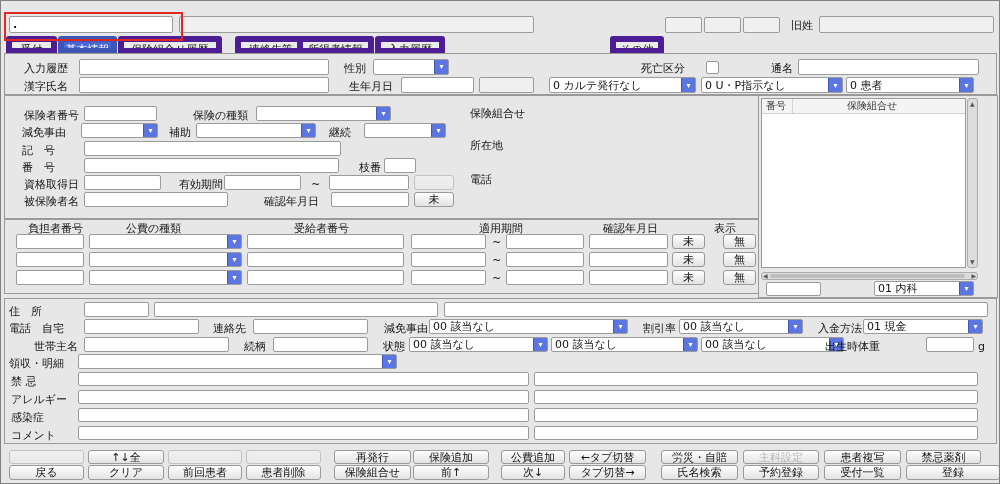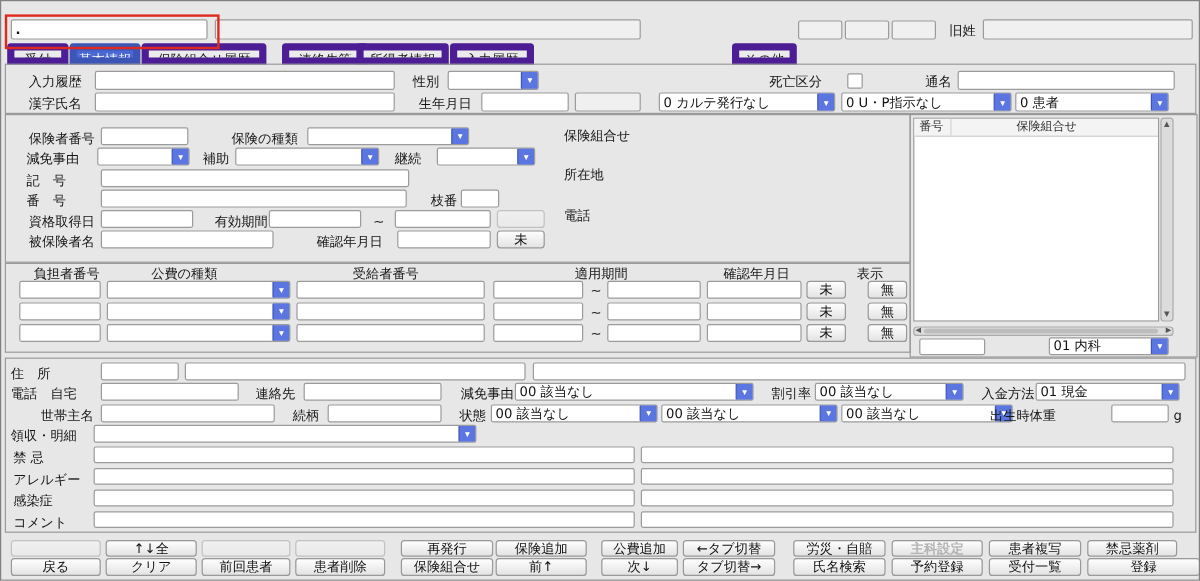--- a/index.html
+++ b/index.html
@@ -6,21 +6,21 @@
   #win{position:relative;width:1000px;height:484px;background:#e7e7e7;border:1px solid #808080;box-sizing:border-box;overflow:hidden;}
   .tbar{position:absolute;left:0;top:0;width:100%;height:12px;background:linear-gradient(#e4e4e4,#c9c9c9);border-bottom:1px solid #9a9a9a;font-size:8px;line-height:11px;padding-left:7px;color:#222;box-sizing:border-box;white-space:nowrap;}
   .lbl{position:absolute;font-size:11px;line-height:13px;color:#151515;white-space:nowrap;}
   .inp{position:absolute;background:#fff;border:1px solid #9b9b9b;border-radius:2px;box-sizing:border-box;font-size:11px;line-height:13px;padding-left:3px;color:#111;overflow:hidden;}
   .dis{background:#f0f0f0;}
   .dd{position:absolute;background:#fff;border:1px solid #9b9b9b;border-radius:2px;box-sizing:border-box;overflow:hidden;}
   .ddv{position:absolute;left:3px;top:0;font-size:11px;line-height:13px;color:#111;white-space:nowrap;}
   .arr{position:absolute;right:-1px;top:-1px;bottom:-1px;width:13px;background:#5b76e0;border:1px solid #4156b8;border-radius:2px;color:#fff;font-size:8px;line-height:13px;text-align:center;}
   .btn{position:absolute;background:linear-gradient(#fefefe,#e3e3e3);border:1px solid #999;border-radius:3px;box-sizing:border-box;font-size:11px;line-height:12px;text-align:center;color:#111;padding-top:1px;white-space:nowrap;overflow:hidden;}
   .ghost{background:linear-gradient(#f0f0f0,#e9e9e9);border-color:#c2c2c2;}
-  .disbtn{color:#b3b3b3;font-weight:bold;}
+  .disbtn{color:#b3b3b3;}
   .box{position:absolute;border:1px solid #9a9a9a;box-sizing:border-box;}
   .tab{position:absolute;top:35px;height:18px;background:#ebebeb;border:6px solid #4c1d95;border-radius:3px 3px 0 0;box-sizing:border-box;font-size:11px;line-height:16px;text-align:center;color:#151515;white-space:nowrap;overflow:hidden;}
   .tab.sel{background:#4b67d3;color:#fff;border-color:#3d56b5;}
   .chk{position:absolute;width:13px;height:13px;background:#fff;border:1px solid #999;border-radius:2px;box-sizing:border-box;}
   .red{position:absolute;border:2px solid #e0281e;z-index:9;}
   .sb{position:absolute;background:#dcdcdc;border:1px solid #ababab;border-radius:3px;box-sizing:border-box;}
   .sbth{position:absolute;background:#bdbdbd;border-radius:3px;}
   .sbarr{position:absolute;font-size:6px;color:#555;line-height:6px;}
   .lh{position:absolute;font-size:10px;line-height:14px;color:#333;white-space:nowrap;}
 </style>

